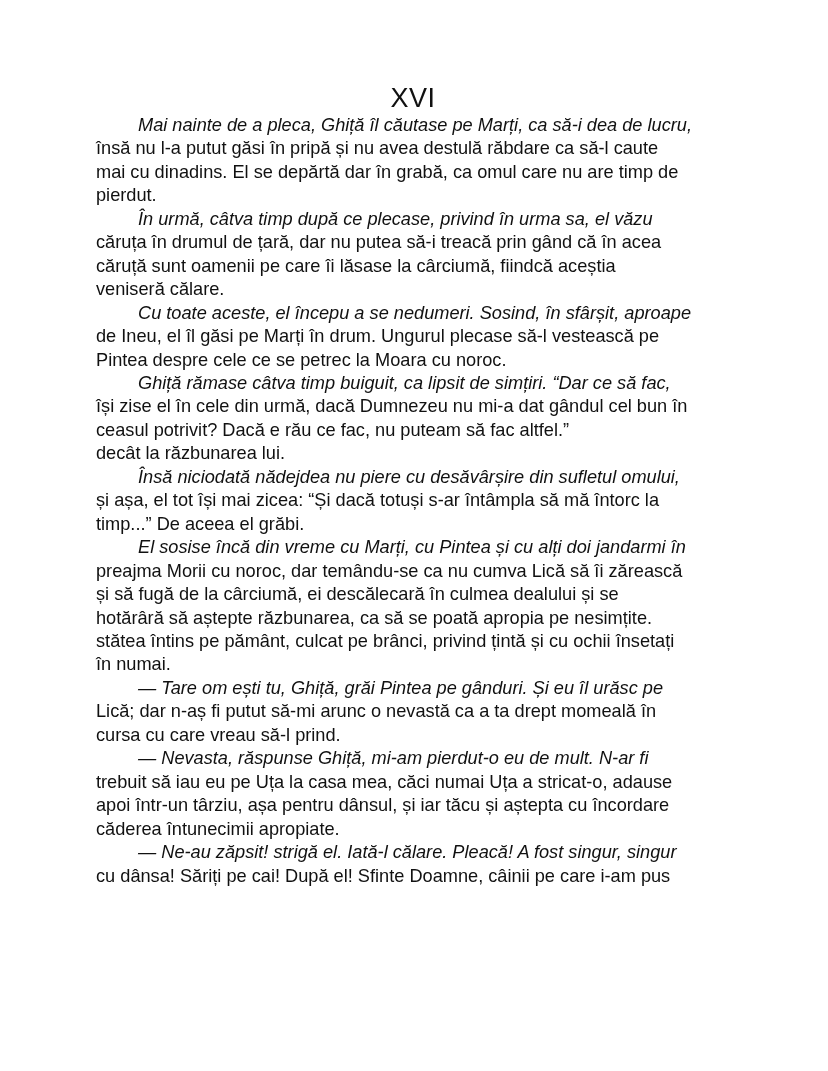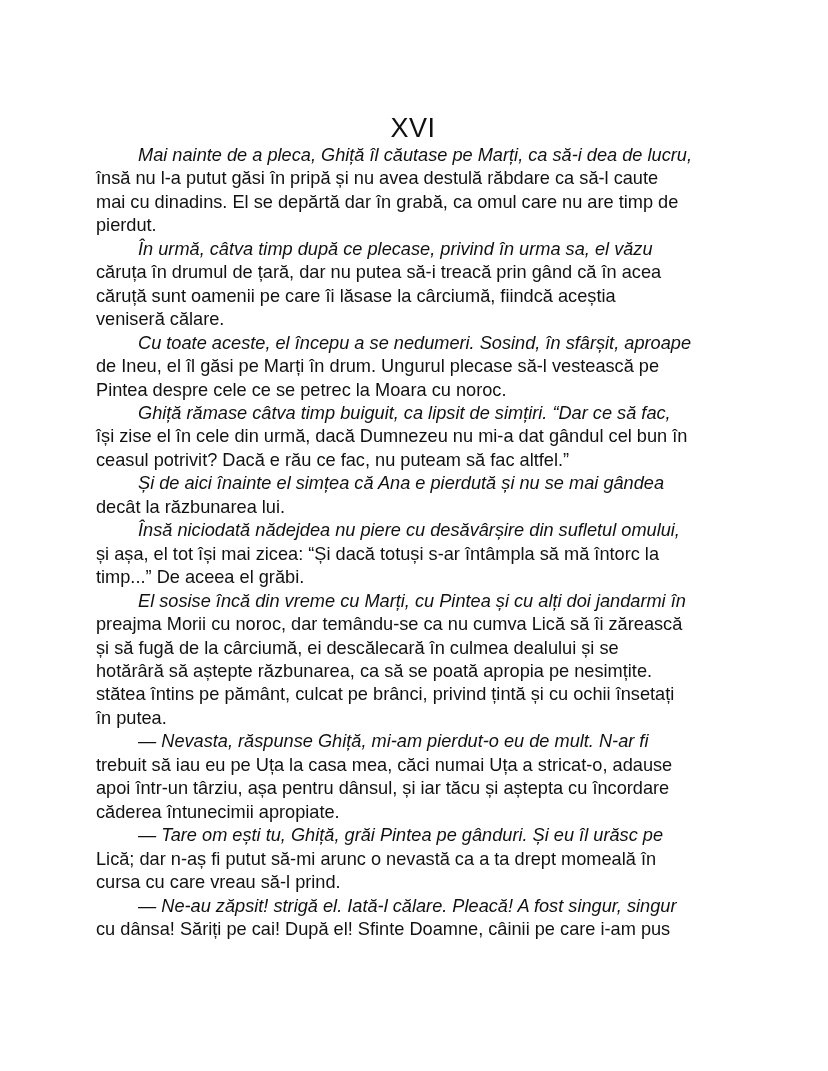--- a/index.html
+++ b/index.html
@@ -11,21 +11,21 @@
       width: 828px;
       height: 1071px;
       position: relative;
       overflow: hidden;
       font-family: "Liberation Sans", sans-serif;
       color: #111111;
     }
     .page {
       position: absolute;
       left: 96px;
-      top: 112px;
+      top: 82px;
       width: 634px;
     }
     .chapter-title {
       text-align: center;
       font-size: 27px;
       line-height: 32px;
       margin: 0;
       font-weight: normal;
       letter-spacing: 0.5px;
       padding-left: 0px;
@@ -65,53 +65,52 @@
     <span class="line">Pintea despre cele ce se petrec la Moara cu noroc.</span>
   </div>
 
   <div>
     <span class="line first">Ghiță rămase câtva timp buiguit, ca lipsit de simțiri. “Dar ce să fac,</span>
     <span class="line">își zise el în cele din urmă, dacă Dumnezeu nu mi-a dat gândul cel bun în</span>
     <span class="line">ceasul potrivit? Dacă e rău ce fac, nu puteam să fac altfel.”</span>
   </div>
 
   <div>
-    <span class="line first">Și de aici înainte el simțea că Ana e pierdută și nu se mai gândea</span>
     <span class="line">decât la răzbunarea lui.</span>
   </div>
 
   <div>
     <span class="line first">Însă niciodată nădejdea nu piere cu desăvârșire din sufletul omului,</span>
     <span class="line">și așa, el tot își mai zicea: “Și dacă totuși s-ar întâmpla să mă întorc la</span>
     <span class="line">timp...” De aceea el grăbi.</span>
   </div>
 
   <div>
     <span class="line first">El sosise încă din vreme cu Marți, cu Pintea și cu alți doi jandarmi în</span>
     <span class="line">preajma Morii cu noroc, dar temându-se ca nu cumva Lică să îi zărească</span>
     <span class="line">și să fugă de la cârciumă, ei descălecară în culmea dealului și se</span>
     <span class="line">hotărâră să aștepte răzbunarea, ca să se poată apropia pe nesimțite.</span>
   </div>
 
   <div>
     <span class="line">stătea întins pe pământ, culcat pe brânci, privind țintă și cu ochii însetați</span>
-    <span class="line">în putea.</span>
+    <span class="line">în numai.</span>
+  </div>
+
+  <div>
+    <span class="line first">— Tare om ești tu, Ghiță, grăi Pintea pe gânduri. Și eu îl urăsc pe</span>
+    <span class="line">Lică; dar n-aș fi putut să-mi arunc o nevastă ca a ta drept momeală în</span>
+    <span class="line">cursa cu care vreau să-l prind.</span>
   </div>
 
   <div>
     <span class="line first">— Nevasta, răspunse Ghiță, mi-am pierdut-o eu de mult. N-ar fi</span>
     <span class="line">trebuit să iau eu pe Uța la casa mea, căci numai Uța a stricat-o, adause</span>
     <span class="line">apoi într-un târziu, așa pentru dânsul, și iar tăcu și aștepta cu încordare</span>
     <span class="line">căderea întunecimii apropiate.</span>
-  </div>
-
-  <div>
-    <span class="line first">— Tare om ești tu, Ghiță, grăi Pintea pe gânduri. Și eu îl urăsc pe</span>
-    <span class="line">Lică; dar n-aș fi putut să-mi arunc o nevastă ca a ta drept momeală în</span>
-    <span class="line">cursa cu care vreau să-l prind.</span>
   </div>
 
 
   <div>
     <span class="line first">— Ne-au zăpsit! strigă el. Iată-l călare. Pleacă! A fost singur, singur</span>
     <span class="line">cu dânsa! Săriți pe cai! După el! Sfinte Doamne, câinii pe care i-am pus</span>
   </div>
 </div>
 
 <style>

